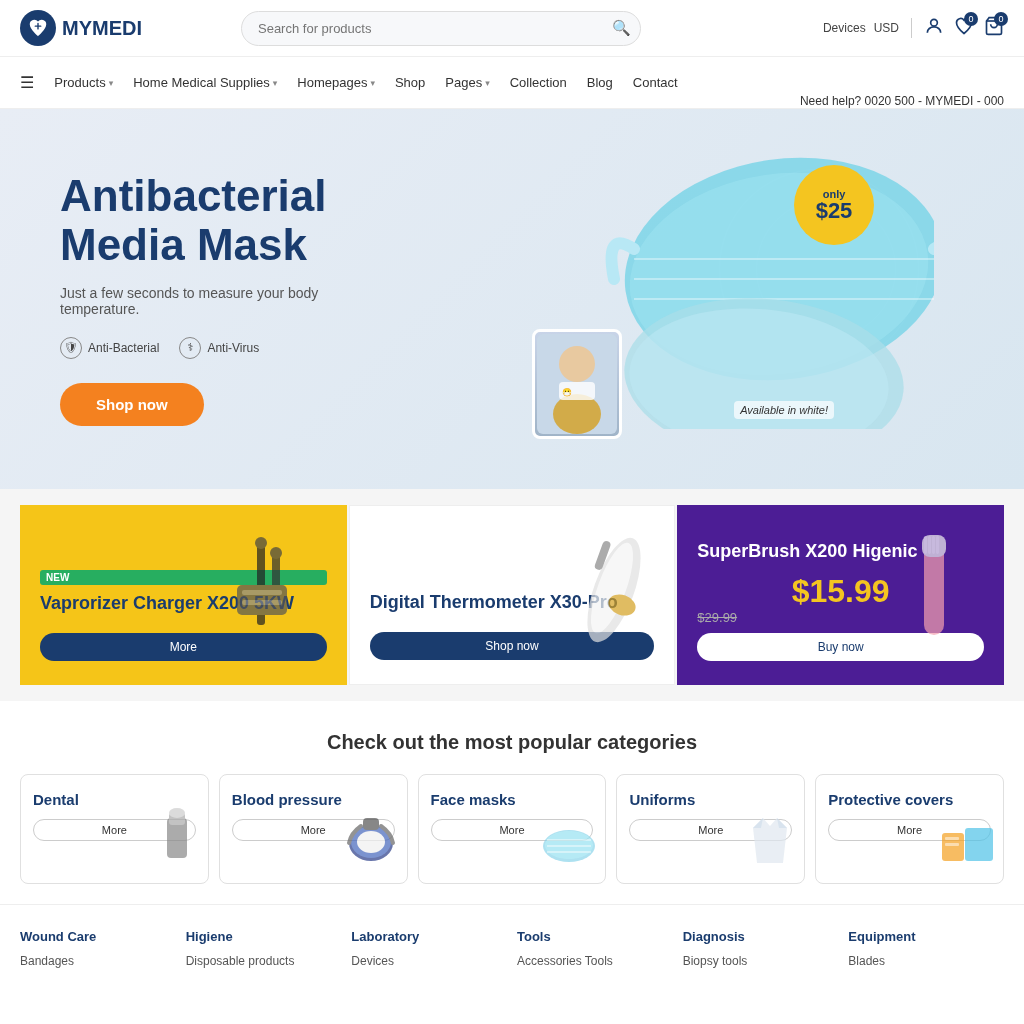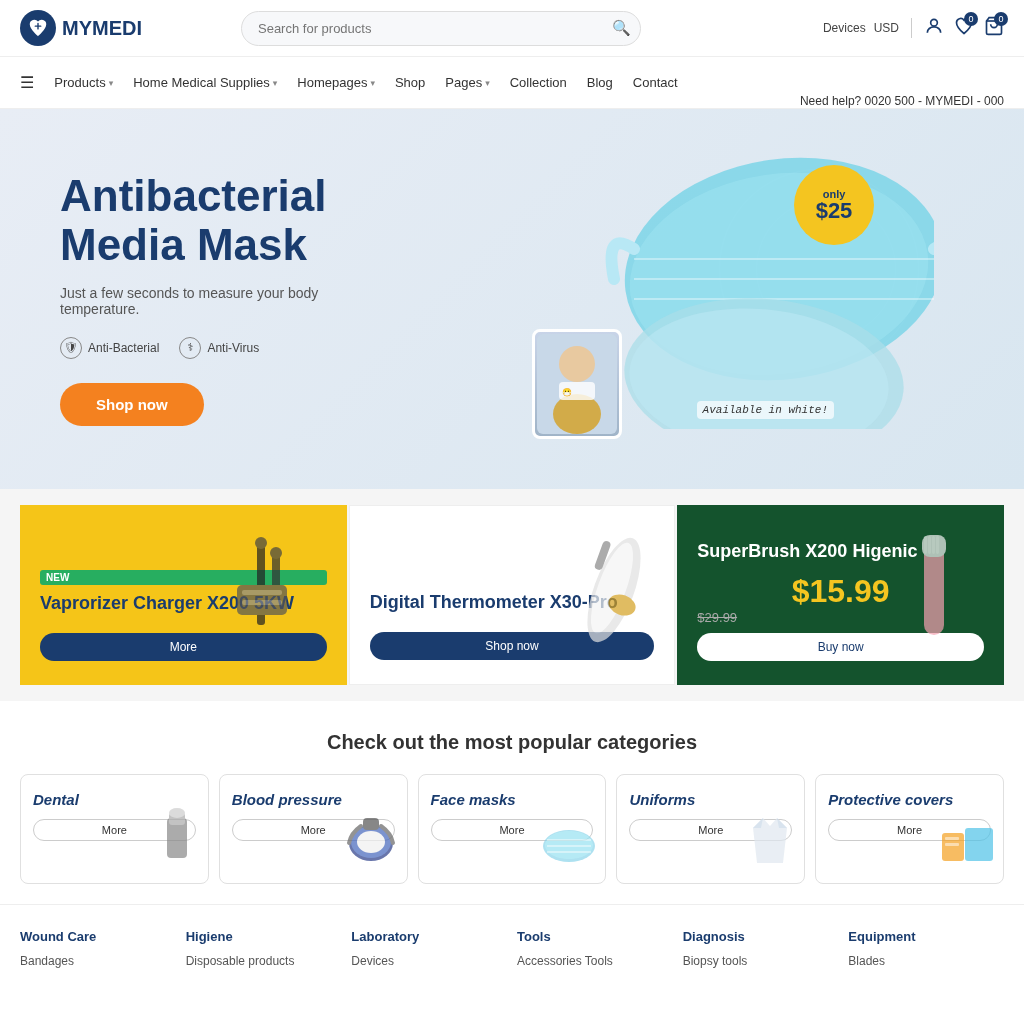--- a/index.html
+++ b/index.html
@@ -33,48 +33,48 @@
     .hero-text { flex: 1; z-index: 2; }
     .hero-title { font-size: 44px; font-weight: 900; color: #1a3c6e; line-height: 1.1; margin-bottom: 16px; }
     .hero-subtitle { font-size: 14px; color: #555; margin-bottom: 20px; max-width: 280px; }
     .hero-badges { display: flex; gap: 20px; margin-bottom: 24px; }
     .hero-badge { display: flex; align-items: center; gap: 6px; font-size: 12px; color: #444; }
     .hero-badge-icon { width: 22px; height: 22px; border: 1.5px solid #888; border-radius: 50%; display: flex; align-items: center; justify-content: center; font-size: 11px; }
     .shop-btn { background: #f4811f; color: #fff; border: none; padding: 13px 36px; border-radius: 30px; font-size: 15px; font-weight: 700; cursor: pointer; }
     .hero-image-area { flex: 1; position: relative; display: flex; justify-content: center; align-items: center; height: 300px; }
     .price-badge { position: absolute; right: 90px; top: 16px; background: #f4c520; color: #1a3c6e; width: 80px; height: 80px; border-radius: 50%; display: flex; flex-direction: column; align-items: center; justify-content: center; font-weight: 900; font-size: 11px; z-index: 10; }
     .price-badge .price-amount { font-size: 22px; line-height: 1; }
-    .available-label { position: absolute; bottom: 30px; right: 130px; font-size: 11px; font-style: italic; color: #333; background: rgba(255,255,255,0.7); padding: 3px 6px; border-radius: 4px; z-index: 10; font-family: Liberation Mono, monospace; }
+    .available-label { position: absolute; bottom: 30px; right: 130px; font-size: 11px; font-style: italic; color: #333; background: rgba(255,255,255,0.7); padding: 3px 6px; border-radius: 4px; z-index: 10; }
     .person-photo { position: absolute; left: 20px; bottom: 10px; width: 90px; height: 110px; background: linear-gradient(180deg, #c8d4e8 0%, #a0b4c8 100%); border-radius: 8px; border: 3px solid #fff; z-index: 5; display: flex; align-items: center; justify-content: center; color: #888; font-size: 30px; }
     .hero-decor { position: absolute; right: 10%; top: 20px; width: 200px; height: 200px; border: 1.5px solid rgba(255,255,255,0.4); border-radius: 50%; pointer-events: none; }
     .hero-decor2 { position: absolute; right: 15%; top: 50px; width: 140px; height: 140px; border: 1.5px solid rgba(255,255,255,0.3); border-radius: 50%; pointer-events: none; }
 
     
     .promo-section { display: grid; grid-template-columns: 1fr 1fr 1fr; gap: 2px; padding: 16px 20px; background: #f5f5f5; }
     .promo-card { padding: 24px 20px; position: relative; overflow: hidden; min-height: 180px; display: flex; flex-direction: column; justify-content: flex-end; }
     .promo-card.yellow { background: #f5c518; }
     .promo-card.white { background: #fff; border: 1px solid #eee; }
-    .promo-card.blue { background: #14532d; color: #fff; }
+    .promo-card.blue { background: #4c1d95; color: #fff; }
     .promo-tag { background: #27ae60; color: #fff; font-size: 10px; font-weight: 700; padding: 2px 6px; border-radius: 3px; display: inline-block; margin-bottom: 8px; }
     .promo-title { font-size: 18px; font-weight: 800; color: #1a3c6e; line-height: 1.2; margin-bottom: 10px; }
     .promo-card.blue .promo-title { color: #fff; }
     .promo-card.blue .promo-price-new { color: #f4c520; }
     .promo-discount { font-size: 28px; font-weight: 900; color: #1a3c6e; margin-bottom: 10px; }
     .promo-price-new { font-size: 32px; font-weight: 700; color: #1a3c6e; text-align: center; }
     .promo-price-old { font-size: 13px; color: #aaa; text-decoration: line-through; }
     .promo-btn { background: #1a3c6e; color: #fff; border: none; padding: 7px 20px; border-radius: 20px; font-size: 12px; cursor: pointer; margin-top: 8px; display: inline-block; }
     .promo-card.blue .promo-btn { background: #fff; color: #1a3c6e; }
     .promo-img-placeholder { position: absolute; right: 10px; top: 50%; transform: translateY(-50%); width: 120px; height: 120px; display: flex; align-items: center; justify-content: center; font-size: 50px; opacity: 0.7; }
 
     
     .categories-section { padding: 30px 20px 20px; }
     .categories-title { text-align: center; font-size: 20px; font-weight: 700; color: #333; margin-bottom: 20px; }
     .categories-grid { display: grid; grid-template-columns: repeat(5, 1fr); gap: 10px; }
     .cat-card { border: 1.5px solid #e0e0e0; border-radius: 8px; padding: 16px 12px; position: relative; overflow: hidden; min-height: 110px; display: flex; flex-direction: column; justify-content: flex-start; }
-    .cat-title { font-size: 15px; font-weight: 700; color: #1a3c6e; margin-bottom: 10px; line-height: 1.2; font-style: italic; }
+    .cat-title { font-size: 15px; font-weight: 700; color: #1a3c6e; margin-bottom: 10px; line-height: 1.2; }
     .cat-more-btn { background: none; border: 1.5px solid #ccc; border-radius: 14px; padding: 4px 14px; font-size: 11px; color: #333; cursor: pointer; display: inline-block; }
     .cat-img { position: absolute; right: 6px; bottom: 6px; font-size: 36px; opacity: 0.7; }
 
     
     .footer-links { padding: 24px 20px 16px; border-top: 1px solid #eee; display: grid; grid-template-columns: repeat(6, 1fr); gap: 10px; }
     .footer-col { }
     .footer-col-title { font-size: 13px; font-weight: 700; color: #1a3c6e; margin-bottom: 8px; }
     .footer-col-link { font-size: 12px; color: #555; cursor: pointer; display: block; padding: 2px 0; }
   </style>
 </head>

